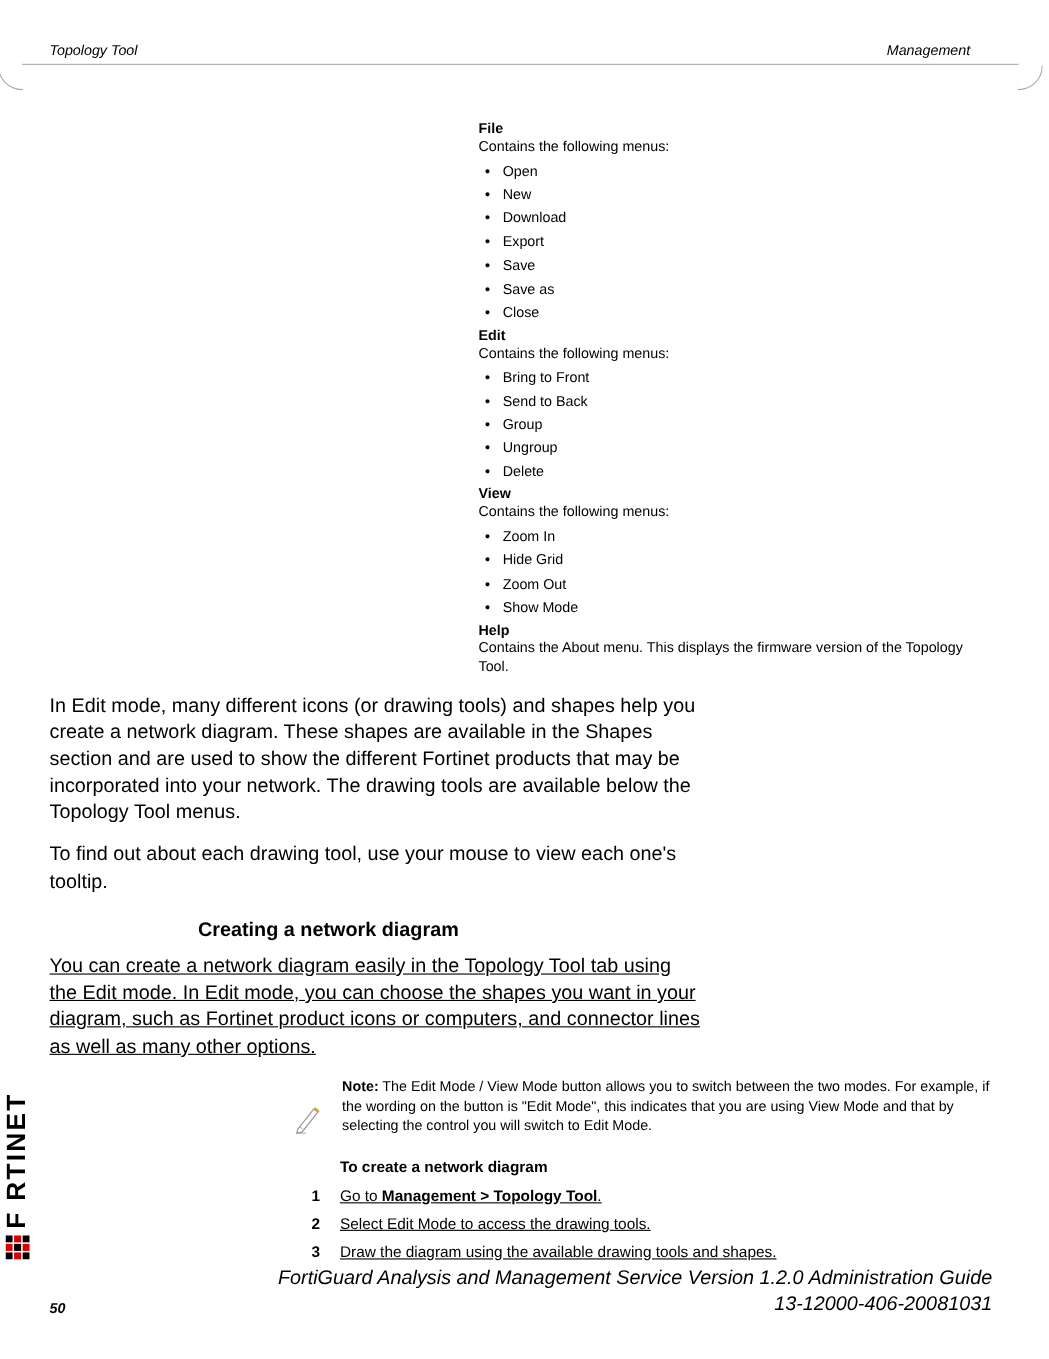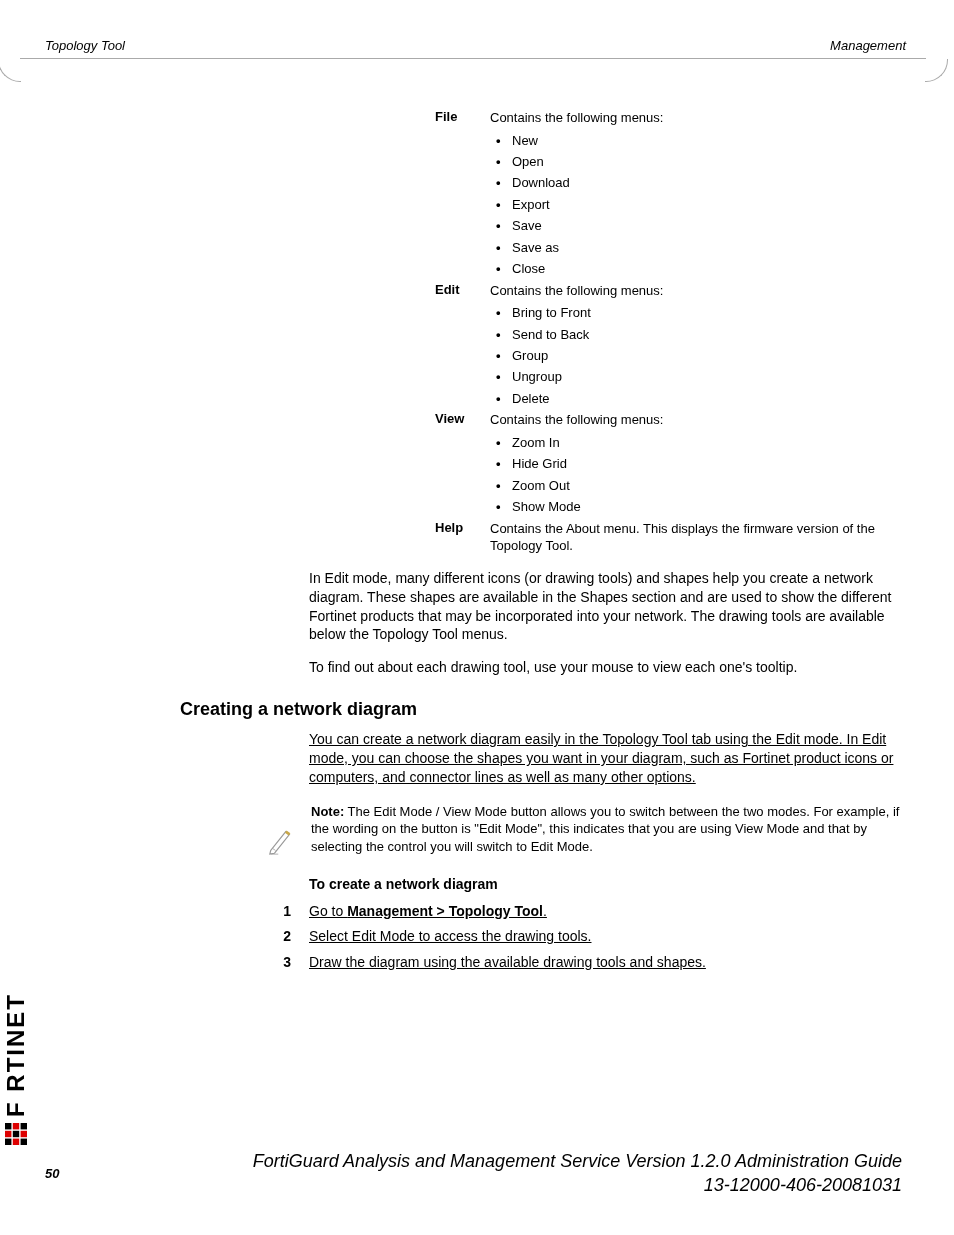--- a/index.html
+++ b/index.html
@@ -9,21 +9,21 @@
     }
     body {
       width: 954px;
       height: 1235px;
       font-family: Arial, Helvetica, sans-serif;
       background: #fff;
       position: relative;
       color: #000;
     }
     .page {
-      padding: 38px 48px 40px 45px;
+      padding: 38px 72px 40px 45px;
       height: 100%;
       position: relative;
     }
     .header-bar {
       display: flex;
       justify-content: space-between;
       font-style: italic;
       font-size: 13px;
       padding: 0 0 6px 0;
       position: relative;
@@ -54,20 +54,21 @@
 
     
     .menu-table {
       margin-left: 390px;
       width: 460px;
       font-size: 13px;
     }
     .menu-row {
       display: flex;
       margin-bottom: 2px;
+      flex-direction: column;
     }
     .menu-label {
       width: 55px;
       font-weight: bold;
       font-size: 13px;
       flex-shrink: 0;
     }
     .menu-desc {
       flex: 1;
       line-height: 1.35;
@@ -84,23 +85,22 @@
       font-size: 13px;
     }
     .bullet-list li:before {
       content: "•";
       position: absolute;
       left: -16px;
       font-weight: bold;
     }
 
     .body-para {
-      margin-left: 264px;
       width: 595px;
-      font-size: 14px;
+      font-size: 18px;
       line-height: 1.35;
       margin-top: 14px;
     }
 
     h2.section-heading {
       font-size: 18px;
       font-weight: bold;
       margin-top: 22px;
       margin-left: 135px;
     }
@@ -161,21 +161,21 @@
     }
     .footer-text {
       text-align: right;
       font-style: italic;
       font-size: 18px;
       line-height: 1.3;
     }
     .page-num {
       position: absolute;
       left: 0;
-      bottom: 16px;
+      bottom: 0;
       font-weight: bold;
       font-style: italic;
       font-size: 13px;
     }
 
     .logo-vertical {
       position: absolute;
       left: 30px;
       bottom: 90px;
       transform: rotate(-90deg);
@@ -210,22 +210,22 @@
 
   <div class="content">
 
     <div class="menu-table">
 
       <div class="menu-row">
         <div class="menu-label">File</div>
         <div class="menu-desc">
           <span>Contains the following menus:</span>
           <ul class="bullet-list">
+            <li>Open</li>
             <li>New</li>
-            <li>Open</li>
             <li>Download</li>
             <li>Export</li>
             <li>Save</li>
             <li>Save as</li>
             <li>Close</li>
           </ul>
         </div>
       </div>
 
       <div class="menu-row">

